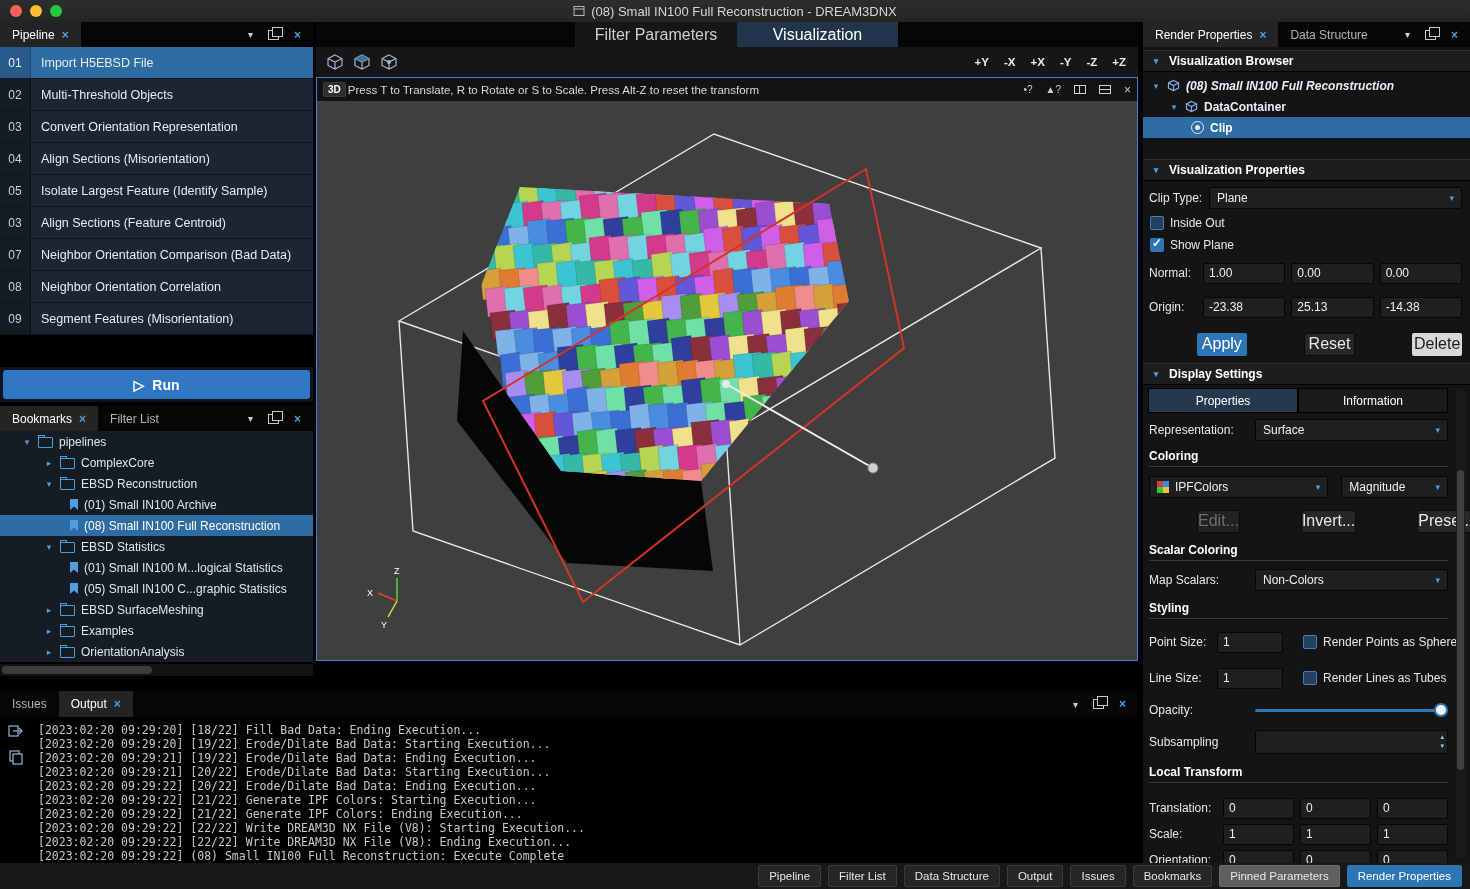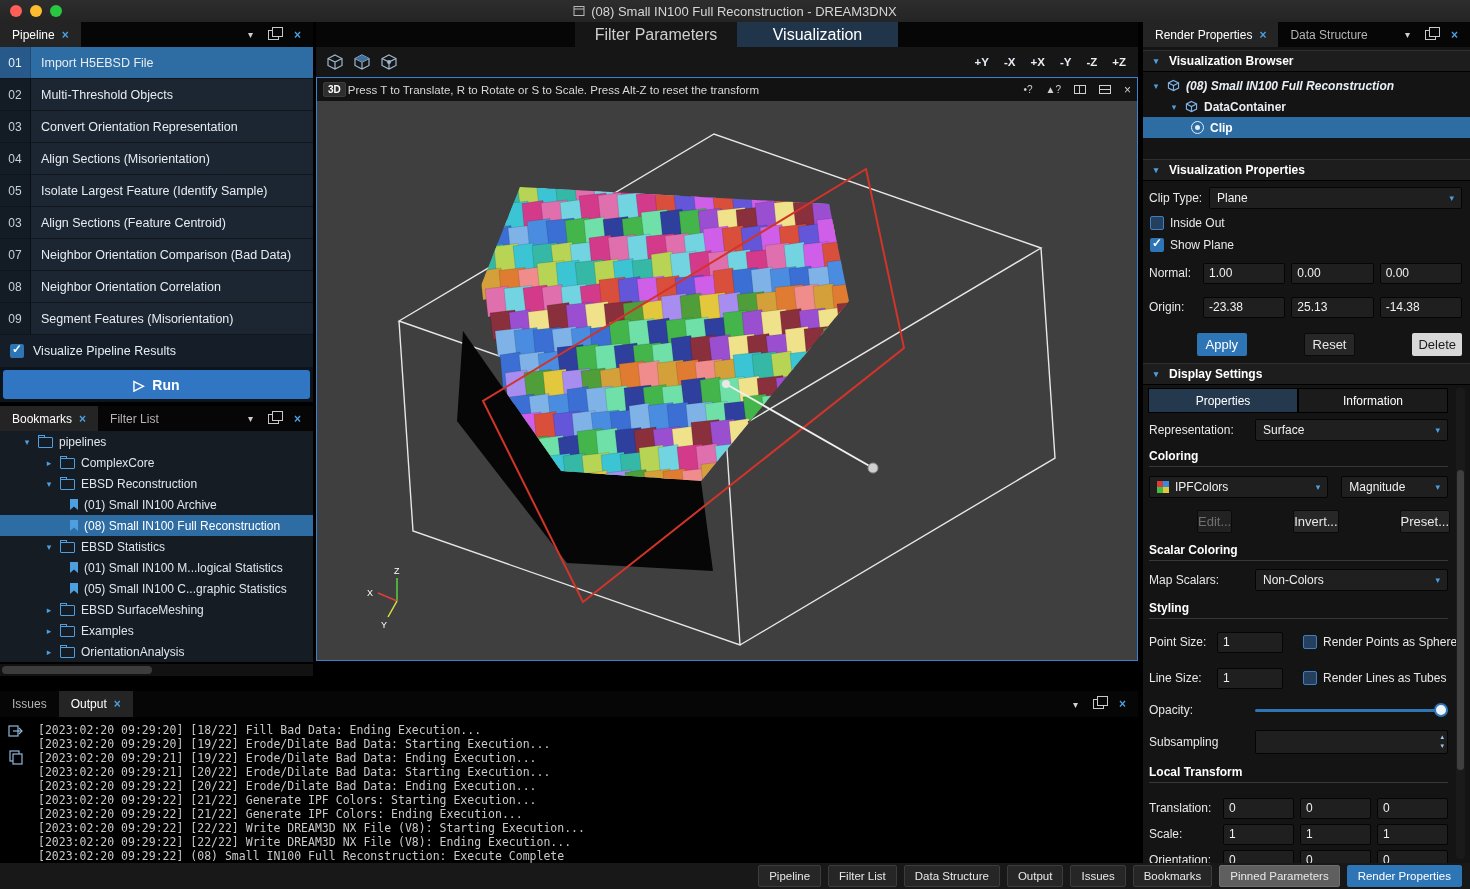--- a/index.html
+++ b/index.html
@@ -93,21 +93,21 @@
   .rp-row.sc{right:22px;}
   .glabel{position:absolute;left:6px;right:8px;height:17px;color:#fff;font-size:12px;font-weight:bold;
     border-bottom:1px solid #383838;}
   .dd{height:22px;background:#1f1f1f;border:1px solid #050505;border-radius:2px;display:flex;align-items:center;
     gap:6px;padding:0 7px;color:#f0f0f0;font-size:12px;box-sizing:border-box;}
   .dd-caret{margin-left:auto;color:#4d9fdf;font-size:9px;}
   .fld{background:#1f1f1f;border:1px solid #050505;border-radius:2px;color:#f0f0f0;font-size:12px;height:21px;
     padding:0 5px;box-sizing:border-box;font-family:inherit;outline:none;}
   .f3{flex:1;display:flex;}
   .f3 .fld{width:100%;}
-  .btn{height:23px;border-radius:2px;display:flex;align-items:center;justify-content:center;font-size:13px;box-sizing:border-box;margin-left:48px;}
+  .btn{height:23px;border-radius:2px;display:flex;align-items:center;justify-content:center;font-size:16px;box-sizing:border-box;margin-left:48px;}
   .btn-blue{background:#2e75b6;color:#fff;}
   .btn-dark{background:#272727;border:1px solid #0a0a0a;color:#e8e8e8;}
   .btn-light{background:#d8d8d8;color:#1c1c1c;}
   .btn-disabled{background:#222;border:1px solid #0a0a0a;color:#6f6f6f;}
   .rp-tab{position:absolute;height:25px;display:flex;align-items:center;justify-content:center;font-size:12px;
     color:#fff;background:#1b1b1b;border:1px solid #000;box-sizing:border-box;}
   .rp-tab.active{background:#24384e;}
   .slider{position:relative;height:20px;flex:1;}
   .slider .track{position:absolute;left:0;right:0;top:9px;height:3px;background:#2e75b6;border-radius:2px;}
   .slider .handle{position:absolute;right:0;top:3px;width:14px;height:14px;border-radius:50%;background:#eef3f8;
@@ -195,24 +195,20 @@
     <div class="p-row">
       <span class="p-num">08</span>
       <span class="p-label">Neighbor Orientation Correlation</span>
     </div>
     <div class="p-row">
       <span class="p-num">09</span>
       <span class="p-label">Segment Features (Misorientation)</span>
     </div>
   </div>
 
-  <div class="abs viz-row">
-    <span class="cb on"></span>
-    <span>Visualize Pipeline Results</span>
-  </div>
 
   <div class="abs run-area">
     <div class="run-btn">
       <span>▷</span>
       <span>Run</span>
     </div>
   </div>
 
   <div class="abs tabbar" style="left:0;top:406px;width:313px;height:25px;">
     <div class="tab active">

